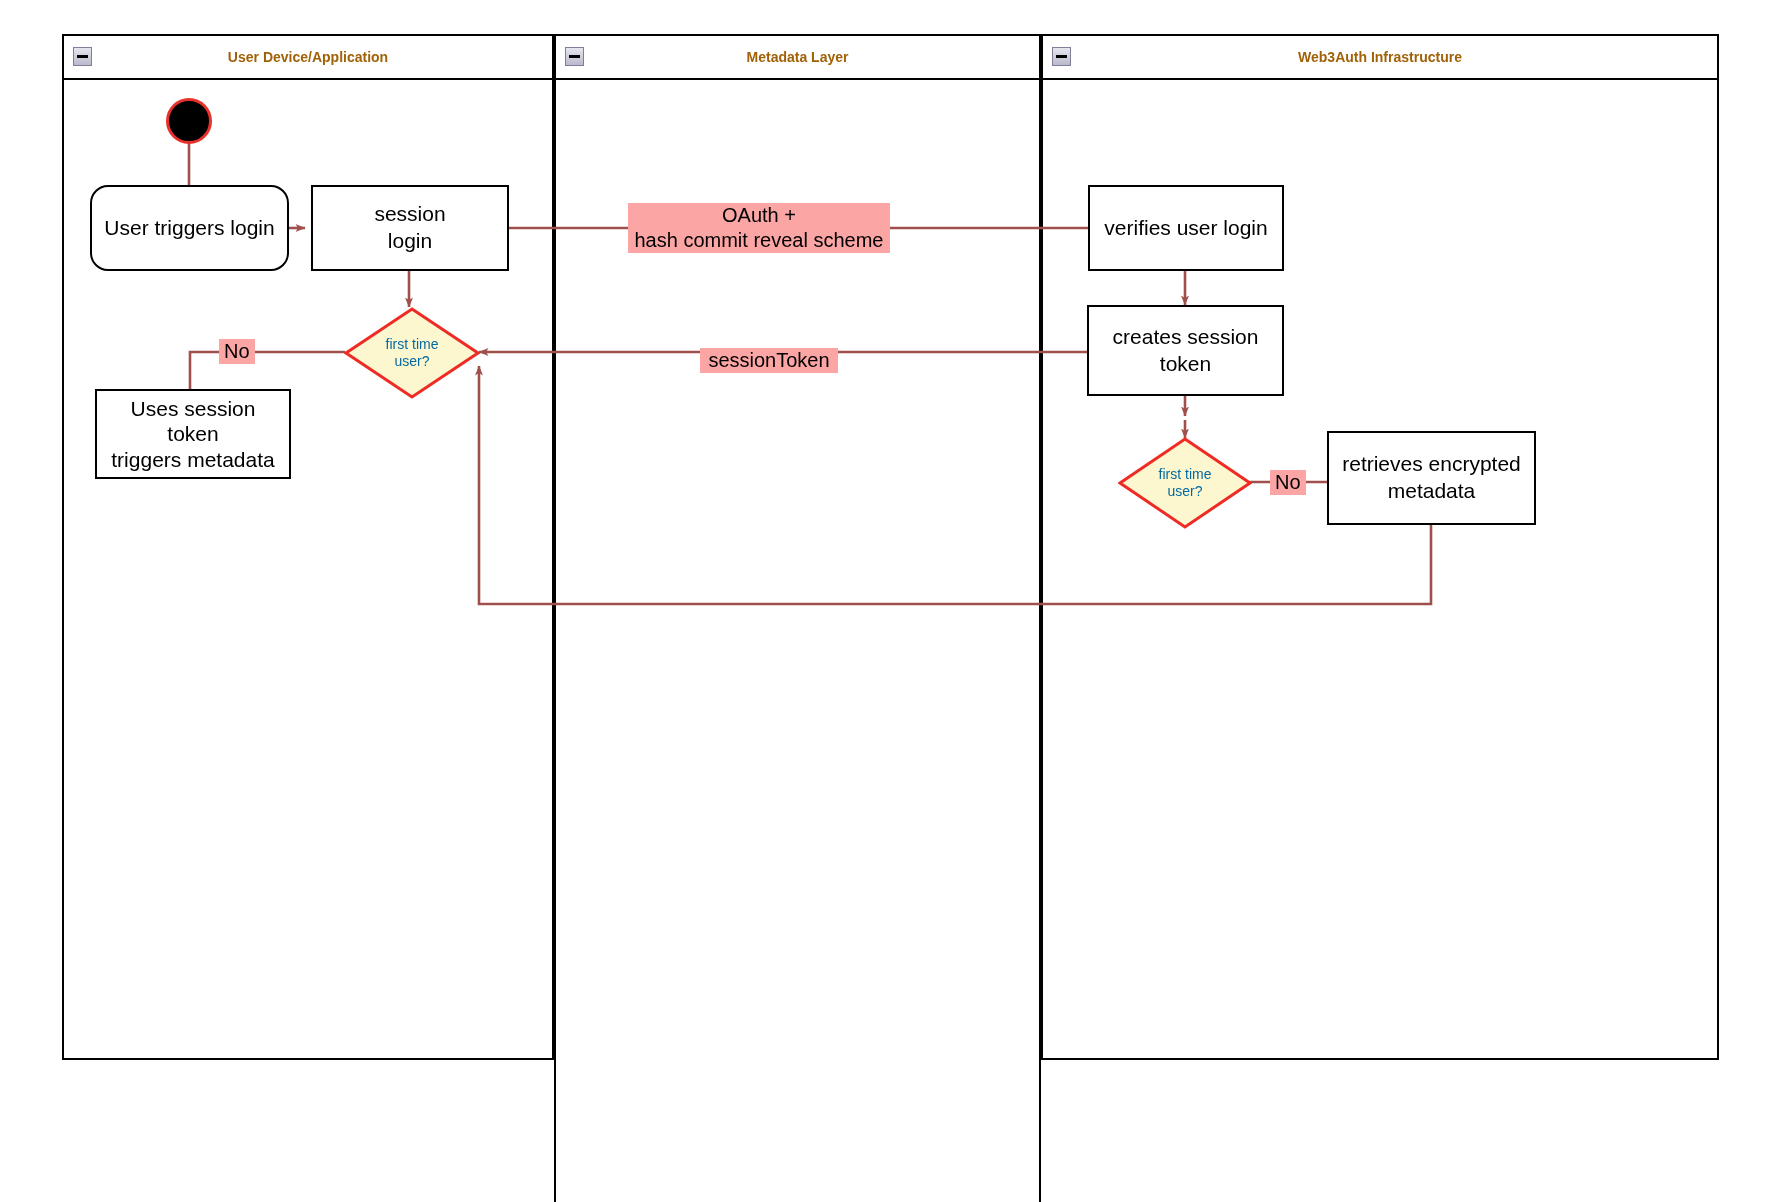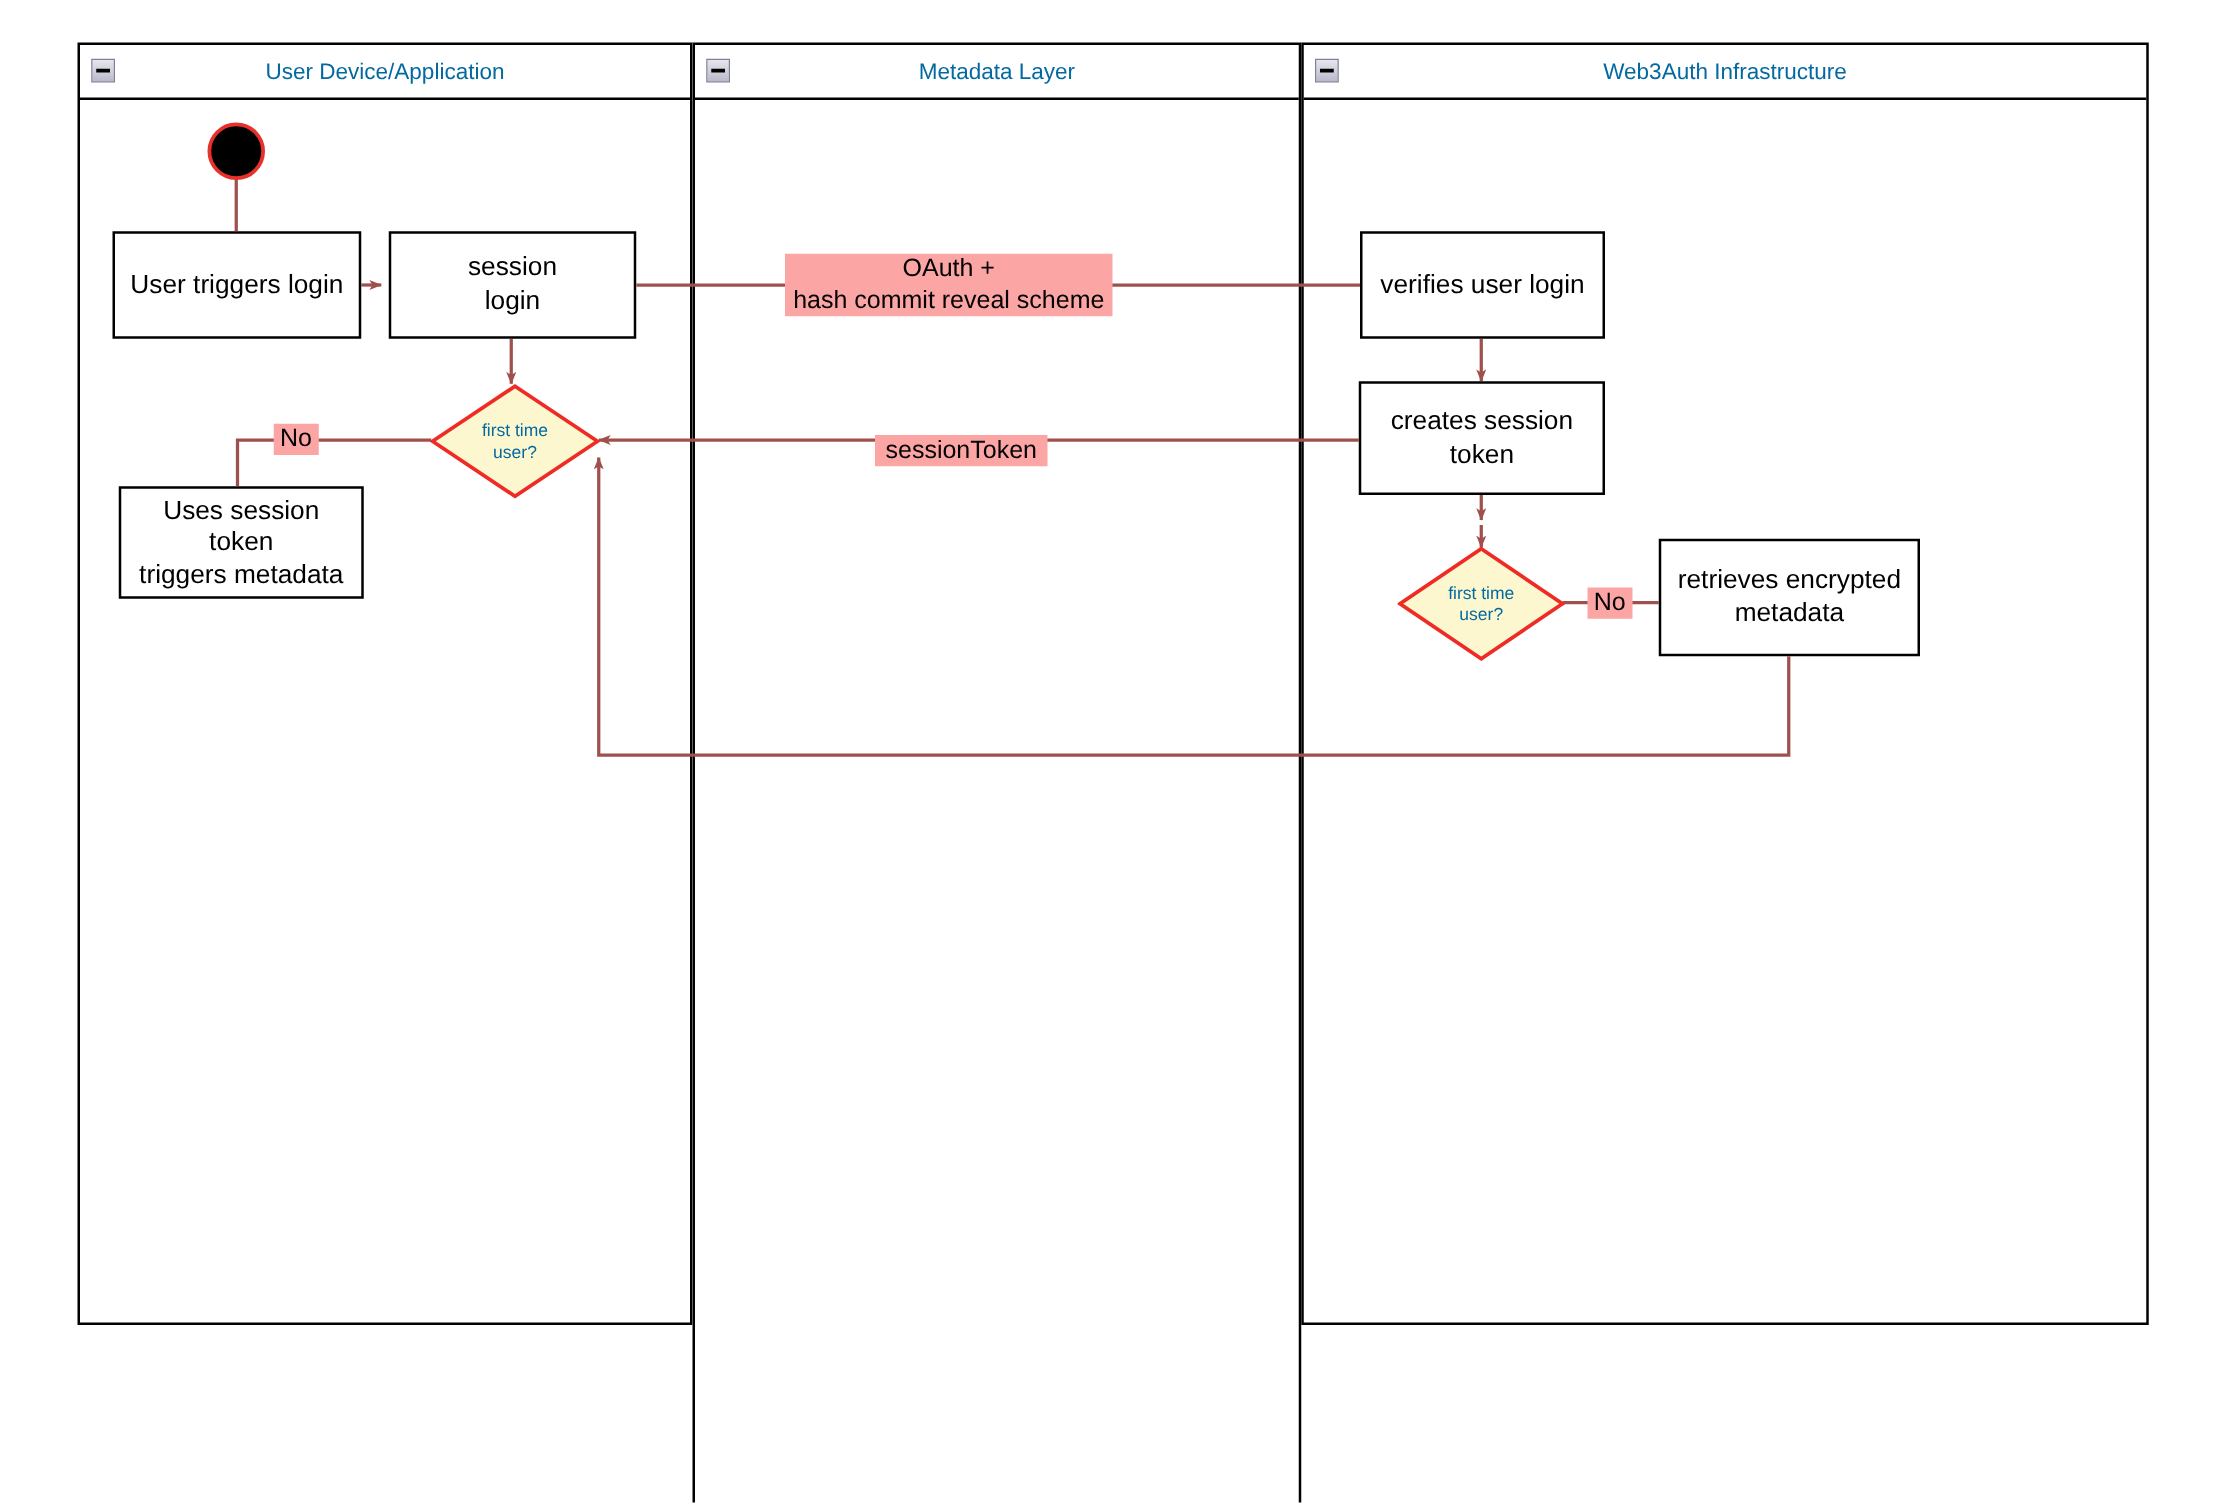--- a/index.html
+++ b/index.html
@@ -32,23 +32,23 @@
     top: 0;
     width: 100%;
     height: 44px;
     border-bottom: 2px solid #000000;
     box-sizing: border-box;
     display: flex;
     align-items: center;
     justify-content: center;
   }
   .pool-title {
-    font-weight: normal;
-    font-size: 18px;
-    color: #0369a1;
+    font-weight: bold;
+    font-size: 14px;
+    color: #a16207;
     letter-spacing: 0px;
   }
   .collapse-icon {
     position: absolute;
     left: 9px;
     top: 11px;
     width: 19px;
     height: 19px;
     box-sizing: border-box;
     border: 1px solid #7f7f9a;
@@ -175,21 +175,21 @@
       <path d="M1185,420 L1185,438" marker-end="url(#ah)"></path>
 
       <path d="M1250,482 L1327,482"></path>
 
       <path d="M1431,525 L1431,604 L479,604 L479,366" marker-end="url(#ah)"></path>
     </g>
   </svg>
 
   <div class="start-node" style="left:166px; top:98px; width:46px; height:46px;"></div>
 
-  <div class="node" style="left:90px; top:185px; width:199px; height:86px;">User triggers login</div>
+  <div class="node" style="left:90px; top:185px; width:199px; height:86px;border-radius:18px;">User triggers login</div>
 
   <div class="node" style="left:311px; top:185px; width:198px; height:86px;">session
 login</div>
 
   <div class="diamond" style="left:344px; top:307px; width:136px; height:92px;">
     <svg width="136" height="92" viewBox="0 0 136 92">
       <polygon points="68,2 134,46 68,90 2,46" fill="#fdf7cf" stroke="#ee2b24" stroke-width="3"></polygon>
     </svg>
     <span class="dlabel">first time
 user?</span>

